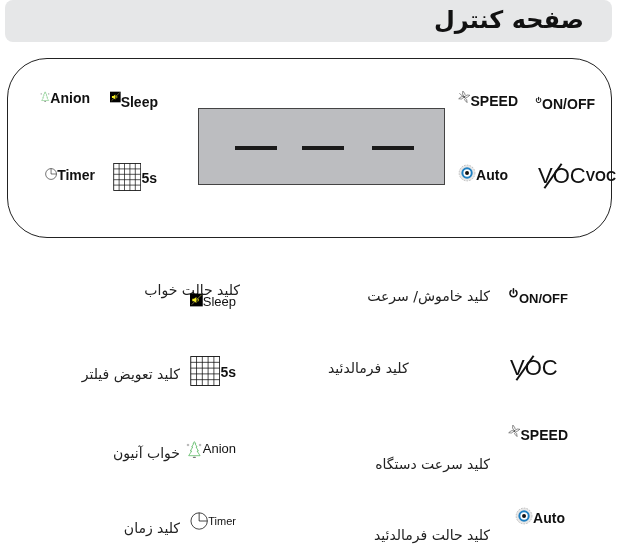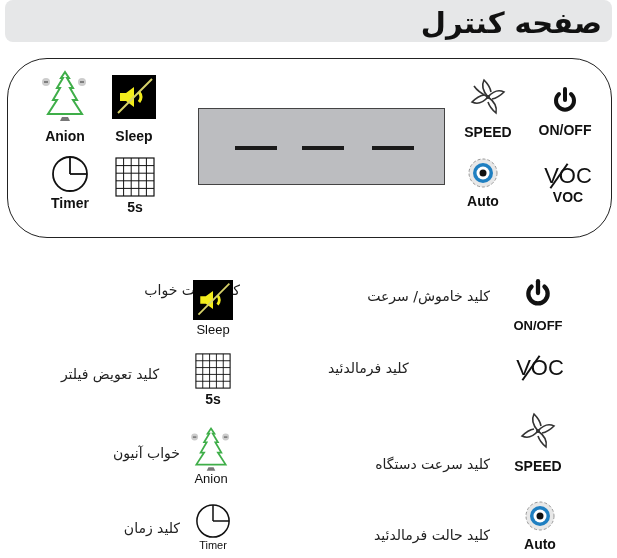--- a/index.html
+++ b/index.html
@@ -1,22 +1,22 @@
 <!DOCTYPE html>
 <html><head>
 <meta charset="utf-8">
 <style>
   * { box-sizing: border-box; margin: 0; padding: 0; }
   body { width: 617px; height: 558px; background: #ffffff; font-family: "Liberation Sans", sans-serif; position: relative; overflow: hidden; }
   .header { position: absolute; left: 5px; top: 0px; width: 607px; height: 42px; background: #e6e7e8; border-radius: 8px; }
-  .header .title { position: absolute; right: 10px; top: 6px; font-family: "DejaVu Sans", sans-serif; font-weight: bold; font-size: 29px; color: #111; direction: rtl; }
+  .header .title { position: absolute; right: 28px; top: 6px; font-family: "DejaVu Sans", sans-serif; font-weight: bold; font-size: 24px; color: #111; direction: rtl; }
 
   .panel { position: absolute; left: 7px; top: 58px; width: 605px; height: 180px; border: 1.5px solid #222; border-radius: 40px; background: #fff; }
 
-  .btn { position: absolute; display: flex; flex-direction: column; align-items: center; }
+  .btn { position: absolute; display: flex; flex-direction: row; align-items: center; }
   .btn .lbl { font-weight: bold; font-size: 14px; color: #111; margin-top: 2px; white-space: nowrap; }
   .btn .lbl.reg { font-weight: normal; font-size: 13px; }
 
   .display { position: absolute; left: 198px; top: 108px; width: 247px; height: 77px; background: #bcbdc0; border: 1.5px solid #444; }
   .seg { position: absolute; top: 37px; width: 42px; height: 4px; background: #1a1a1a; }
 
   .legend-item { position: absolute; display: flex; align-items: center; }
   .ltext { font-family: "DejaVu Sans", sans-serif; font-size: 14px; color: #222; direction: rtl; white-space: nowrap; }
   .voc-text { font-size: 22px; font-weight: normal; color: #111; position: relative; letter-spacing: 0px; }
   .slash { position: absolute; left: 14px; top: -2px; width: 2px; height: 30px; background: #111; transform: rotate(35deg); }
@@ -127,21 +127,21 @@
 <div class="btn" style="left:190px;top:280px;width:46px;">
   <svg width="40" height="40" viewBox="0 0 44 44">
     <rect width="44" height="44" fill="#000"></rect>
     <polygon points="8,18 14,18 22,12 22,32 14,26 8,26" fill="#f2ec1c"></polygon>
     <path d="M27 17 Q31 22 27 27" stroke="#f2ec1c" stroke-width="3" fill="none"></path>
     <line x1="6" y1="38" x2="40" y2="4" stroke="#d8d36a" stroke-width="2"></line>
   </svg>
   <span class="lbl reg">Sleep</span>
 </div>
 
-<div class="legend-item" style="left:40px;top:366px;width:140px;justify-content:center;">
+<div class="legend-item" style="left:40px;top:366px;width:140px;justify-content:flex-end;">
   <span class="ltext">کلید تعویض فیلتر</span>
 </div>
 <div class="btn" style="left:190px;top:353px;width:46px;">
   <svg width="40" height="36" viewBox="0 0 40 40">
     <rect x="1" y="1" width="38" height="38" fill="none" stroke="#111" stroke-width="1.2"></rect>
     <g stroke="#111" stroke-width="1">
       <line x1="8.6" y1="1" x2="8.6" y2="39"></line>
         <line x1="16.2" y1="1" x2="16.2" y2="39"></line>
         <line x1="23.8" y1="1" x2="23.8" y2="39"></line>
         <line x1="31.4" y1="1" x2="31.4" y2="39"></line>

